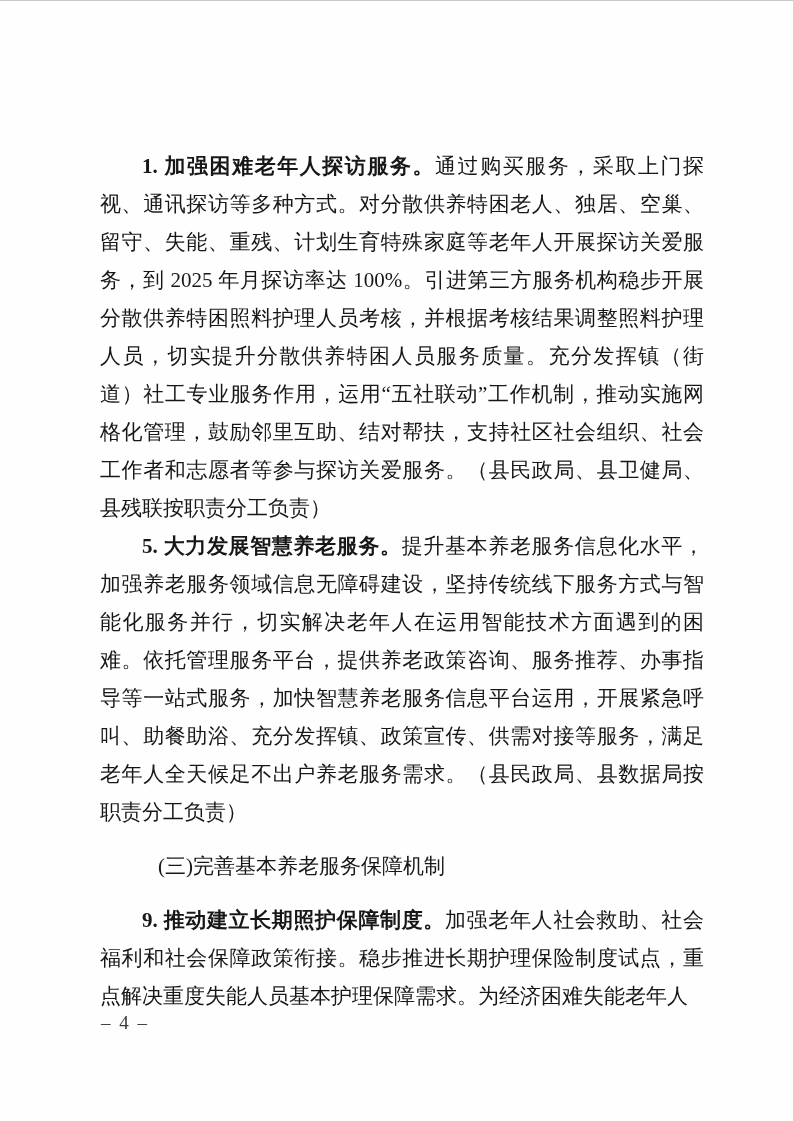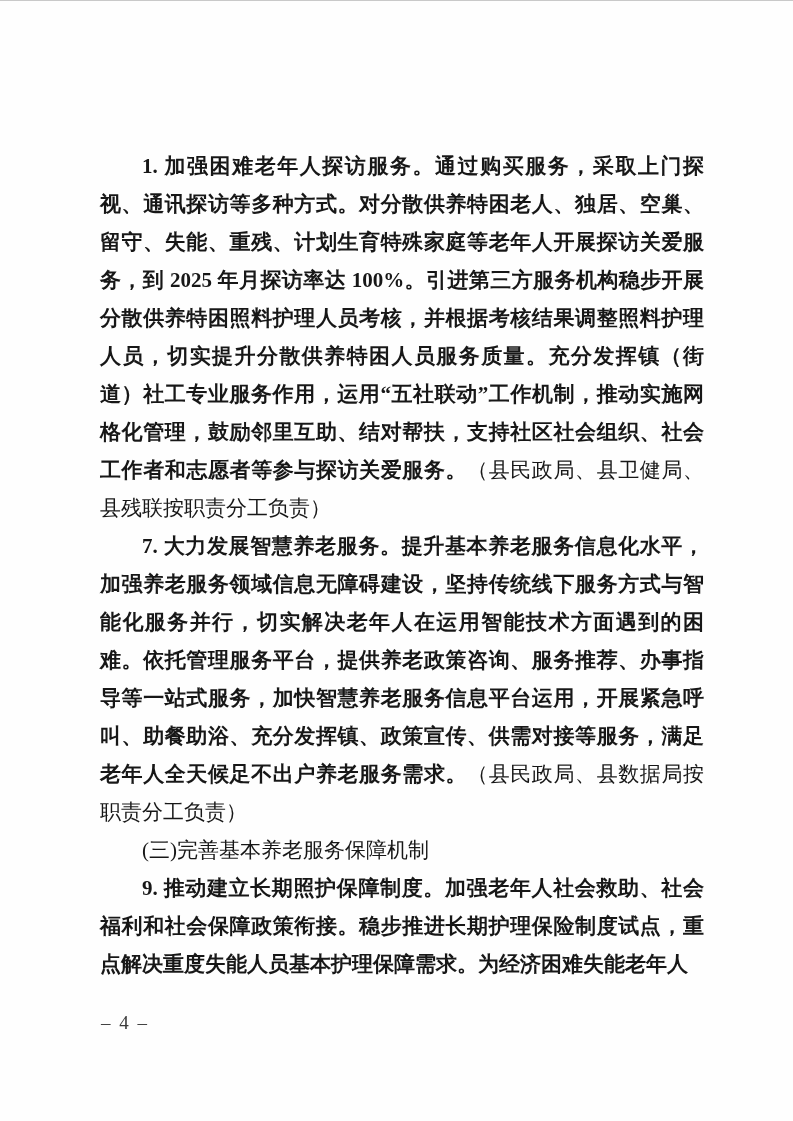--- a/index.html
+++ b/index.html
@@ -35,27 +35,27 @@
   }
   .para {
     margin: 0;
     padding: 0;
     text-indent: 42px;
   }
   .seg-bold {
     font-weight: 700;
   }
   .seg-normal {
-    font-weight: 700;
+    font-weight: 400;
   }
   .seg-kaiti {
     font-weight: 400;
   }
   .section-heading {
-    margin: 0;
+    margin: 16px;
     padding: 0;
     text-indent: 42px;
     font-weight: 400;
   }
   .page-number {
     position: absolute;
     left: 101px;
     top: 1012px;
     font-size: 19px;
     line-height: 22px;
@@ -66,21 +66,21 @@
 </head>
 <body>
 
 <div class="page">
   <div class="scan-edge"></div>
 
   <div class="content">
 
     <p class="para"><span class="seg-bold">1. 加强困难老年人探访服务。</span><span class="seg-normal">通过购买服务，采取上门探视、通讯探访等多种方式。对分散供养特困老人、独居、空巢、留守、失能、重残、计划生育特殊家庭等老年人开展探访关爱服务，到 2025 年月探访率达 100%。引进第三方服务机构稳步开展分散供养特困照料护理人员考核，并根据考核结果调整照料护理人员，切实提升分散供养特困人员服务质量。充分发挥镇（街道）社工专业服务作用，运用“五社联动”工作机制，推动实施网格化管理，鼓励邻里互助、结对帮扶，支持社区社会组织、社会工作者和志愿者等参与探访关爱服务。</span><span class="seg-kaiti">（县民政局、县卫健局、县残联按职责分工负责）</span></p>
 
-    <p class="para"><span class="seg-bold">7. 大力发展智慧养老服务。</span><span class="seg-normal">提升基本养老服务信息化水平，加强养老服务领域信息无障碍建设，坚持传统线下服务方式与智能化服务并行，切实解决老年人在运用智能技术方面遇到的困难。依托管理服务平台，提供养老政策咨询、服务推荐、办事指导等一站式服务，加快智慧养老服务信息平台运用，开展紧急呼叫、助餐助浴、充分发挥镇、政策宣传、供需对接等服务，满足老年人全天候足不出户养老服务需求。</span><span class="seg-kaiti">（县民政局、县数据局按职责分工负责）</span></p>
+    <p class="para"><span class="seg-bold">5. 大力发展智慧养老服务。</span><span class="seg-normal">提升基本养老服务信息化水平，加强养老服务领域信息无障碍建设，坚持传统线下服务方式与智能化服务并行，切实解决老年人在运用智能技术方面遇到的困难。依托管理服务平台，提供养老政策咨询、服务推荐、办事指导等一站式服务，加快智慧养老服务信息平台运用，开展紧急呼叫、助餐助浴、充分发挥镇、政策宣传、供需对接等服务，满足老年人全天候足不出户养老服务需求。</span><span class="seg-kaiti">（县民政局、县数据局按职责分工负责）</span></p>
 
     <p class="section-heading"><span class="seg-kaiti">(三)完善基本养老服务保障机制</span></p>
 
     <p class="para"><span class="seg-bold">9. 推动建立长期照护保障制度。</span><span class="seg-normal">加强老年人社会救助、社会福利和社会保障政策衔接。稳步推进长期护理保险制度试点，重点解决重度失能人员基本护理保障需求。为经济困难失能老年人</span></p>
 
   </div>
 
   <div class="page-number">– 4 –</div>
 </div>
 

